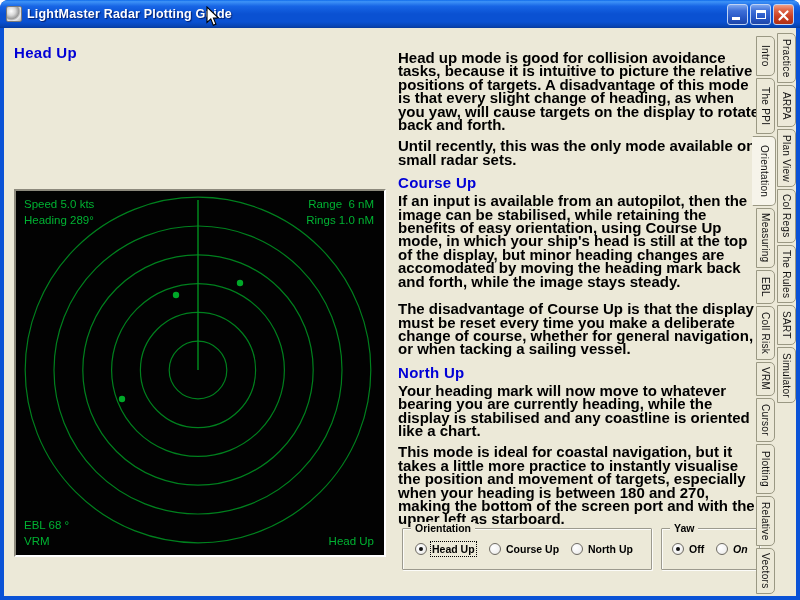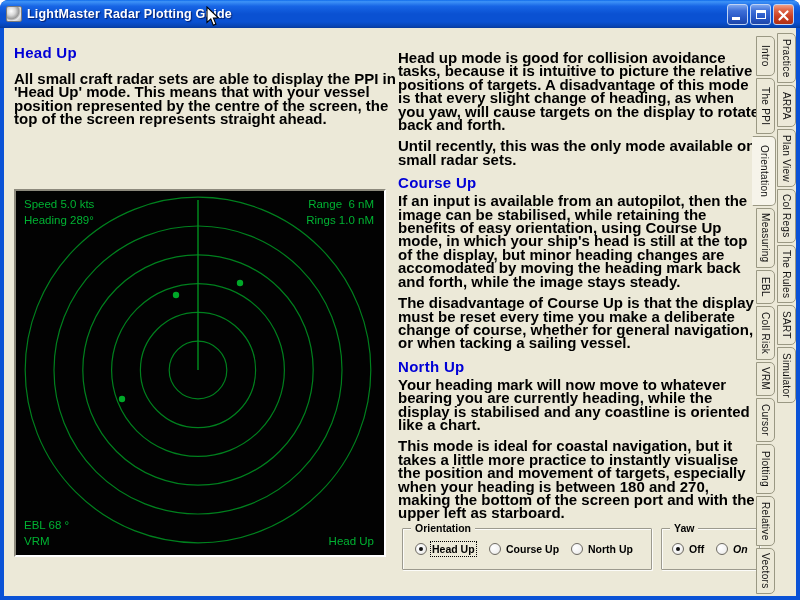--- a/index.html
+++ b/index.html
@@ -27,21 +27,21 @@
   .body-text, .client p { font-size:15px; font-weight:bold; line-height:13.4px; color:#000; }
   h2.sect { font-size:15px; font-weight:bold; color:#0000D6; letter-spacing:.3px; }
 
   .left-col { position:absolute; left:10px; top:16px; width:384px; }
   .left-col h2 { margin-bottom:11px; }
   .left-col p { margin-bottom:8px; }
 
   .right-col { position:absolute; left:394px; top:23px; width:362px; }
   .right-col p { margin-bottom:8px; }
   .right-col h2 { margin:4px 0 3px 0; }
-  .right-col p.gap { margin-top:8px; }
+  .right-col p.gap { margin-top:14px; }
 
   
   .radar { position:absolute; left:10px; top:161px; width:372px; height:368px;
     border:2px solid; border-color:#8D8A7D #FFFFFF #FFFFFF #8D8A7D; background:#020202; }
   .radar svg { display:block; }
   .radar text { font-family:"Liberation Sans", sans-serif; font-size:11.5px; white-space:pre; }
 
   
   .groupbox { position:absolute; height:42px; border:1px solid #9C9A8E; border-radius:1px;
     box-shadow:inset 1px 1px 0 rgba(255,255,255,.85), 1px 1px 0 rgba(255,255,255,.85); }
@@ -86,21 +86,20 @@
             </svg>
         </span>
       </div>
     </div>
   </div>
 
   <div class="client">
 
     <div class="left-col">
       <h2 class="sect">Head Up</h2>
-      <p>All small craft radar sets are able to display the PPI in 'Head Up' mode. This means that with your vessel position represented by the centre of the screen, the top of the screen represents straight ahead.</p>
     </div>
 
     <div class="radar" style="background: rgb(2, 2, 2);">
       <svg id="radar-svg" width="368" height="364" viewBox="0 0 368 364">
         <g id="radar-rings">
             <circle cx="182" cy="179" r="28.8" fill="none" stroke="#00801E" stroke-width="1.2"></circle>
             <circle cx="182" cy="179" r="57.6" fill="none" stroke="#00801E" stroke-width="1.2"></circle>
             <circle cx="182" cy="179" r="86.4" fill="none" stroke="#00801E" stroke-width="1.2"></circle>
             <circle cx="182" cy="179" r="115.2" fill="none" stroke="#00801E" stroke-width="1.2"></circle>
             <circle cx="182" cy="179" r="144.0" fill="none" stroke="#00801E" stroke-width="1.2"></circle>

